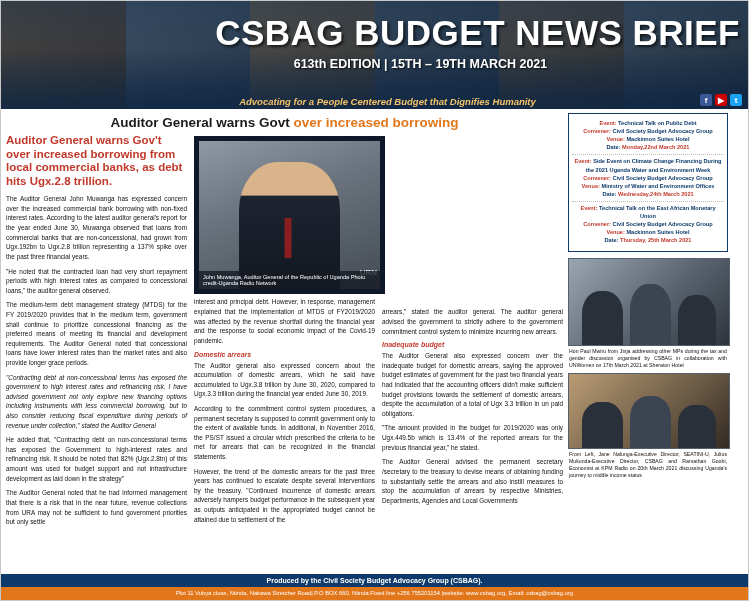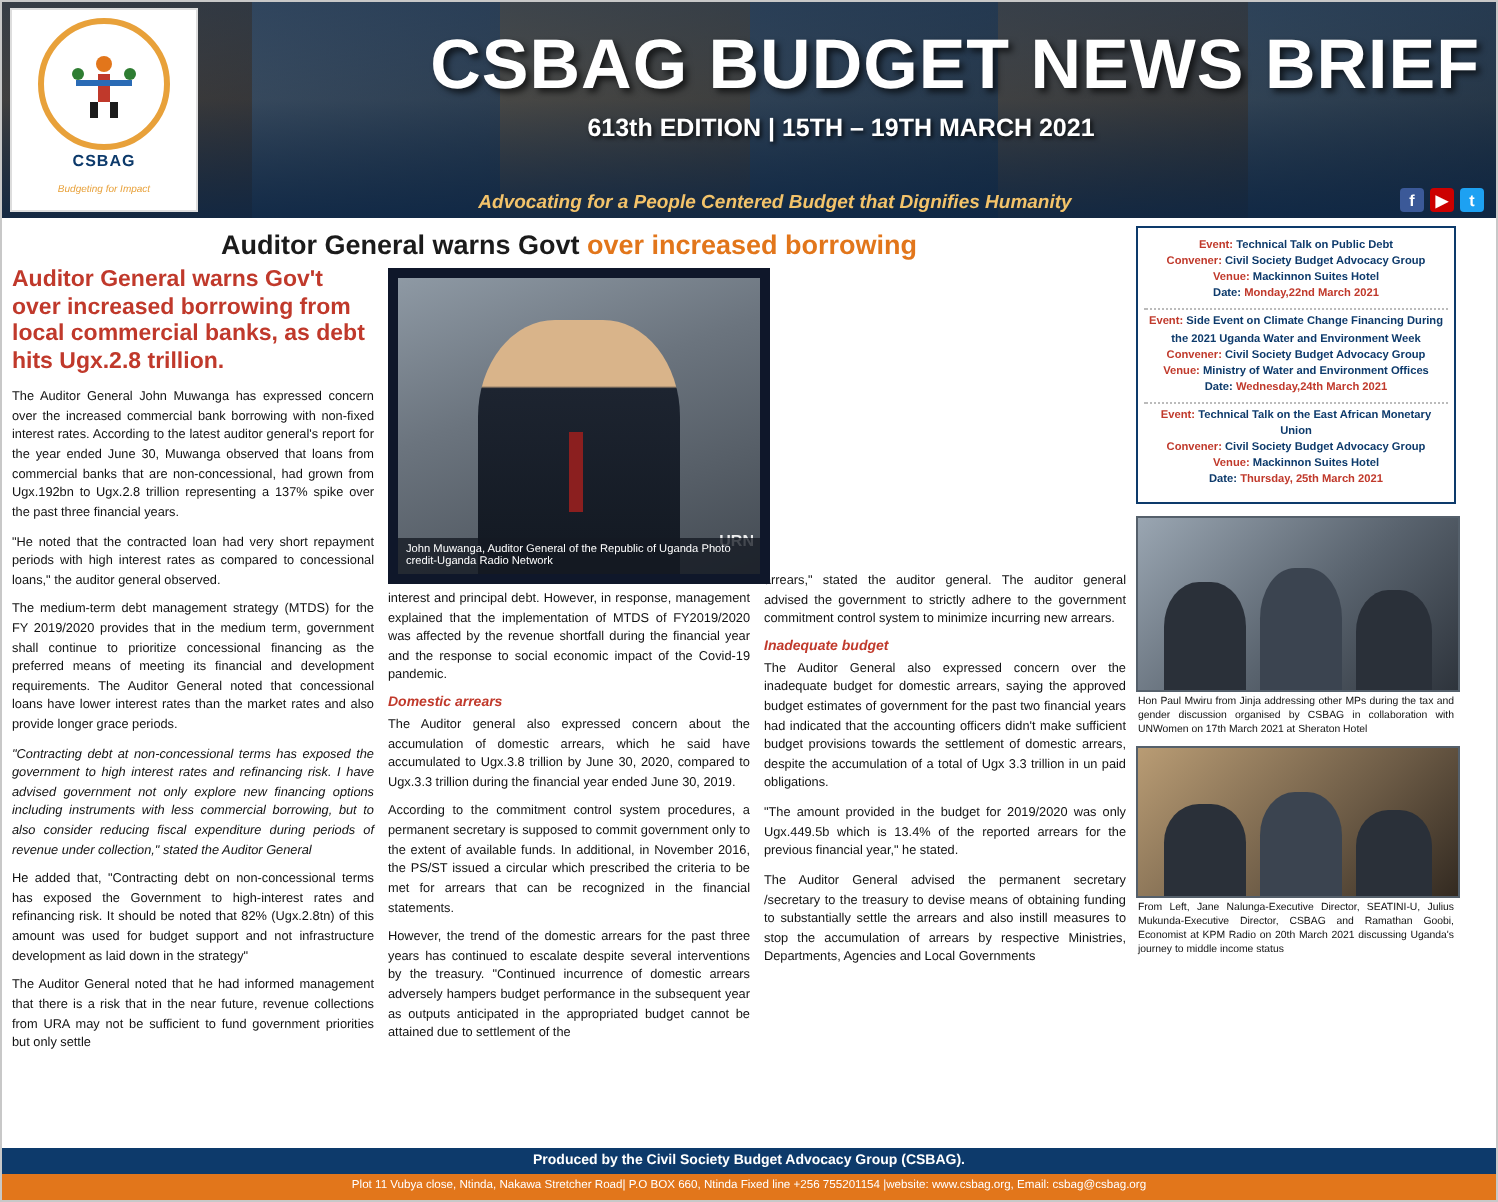--- a/index.html
+++ b/index.html
@@ -44,21 +44,21 @@
 
   
   .content{display:flex;padding:4px 20px 0 5px;gap:5px;height:458px;box-sizing:border-box;}
   .left{width:565px;}
   .right{width:168px;}
 
   .headline{
     text-align:center;font-size:13.5px;font-weight:bold;color:#1b1b1b;margin:2px 0 4px 0;
   }
   .headline .orange{color:#e2761b;}
-  .cols{display:flex;gap:7px;}
+  .cols{display:flex;gap:7px;align-items:center;}
   .col{width:181px;}
   .col p{margin:0 0 5px 0;font-size:6.4px;line-height:1.5;text-align:justify;color:#111;}
   .lede{
     font-size:11.5px;font-weight:bold;color:#c0392b;line-height:1.18;margin:0 0 6px 0;
   }
   .drop-note{color:#2a6bb5;font-style:italic;}
   .subhead{color:#c0392b;font-style:italic;font-size:7px;font-weight:bold;margin:4px 0 3px 0;}
 
   .photo{
     width:100%;height:148px;background:#56606b;position:relative;overflow:hidden;margin-bottom:3px;border:5px solid #0f172a;
@@ -107,35 +107,20 @@
     <div class="mast-photos">
       <div style="background:linear-gradient(160deg,#6b5a46,#3b3026)"></div>
       <div style="background:linear-gradient(160deg,#5c6b7a,#2b3742)"></div>
       <div style="background:linear-gradient(160deg,#7a6a52,#41372a)"></div>
       <div style="background:linear-gradient(160deg,#4e5d6b,#23303b)"></div>
       <div style="background:linear-gradient(160deg,#6d5f4d,#332c23)"></div>
       <div style="background:linear-gradient(160deg,#55646f,#1f2830)"></div>
     </div>
     <div class="mast-overlay"></div>
 
-    <div class="logo-box">
-      <div class="logo-ring">
-        <svg class="inner" viewBox="0 0 40 34">
-          <circle cx="20" cy="6" r="4" fill="#e2761b"></circle>
-          <rect x="17" y="11" width="6" height="14" fill="#c0392b"></rect>
-          <rect x="6" y="14" width="28" height="3" fill="#2a6bb5"></rect>
-          <circle cx="7" cy="11" r="3" fill="#2e7d32"></circle>
-          <circle cx="33" cy="11" r="3" fill="#2e7d32"></circle>
-          <rect x="13" y="25" width="4" height="8" fill="#1b1b1b"></rect>
-          <rect x="23" y="25" width="4" height="8" fill="#1b1b1b"></rect>
-        </svg>
-      </div>
-      <div class="logo-txt">CSBAG</div>
-      <div class="logo-sub">Budgeting for Impact</div>
-    </div>
 
     <div class="mast-title">CSBAG BUDGET NEWS BRIEF</div>
     <div class="mast-edition">613th EDITION | 15TH – 19TH MARCH 2021</div>
     <div class="mast-tag">Advocating for a People Centered Budget that Dignifies Humanity</div>
 
     <div class="socials">
       <span class="s-fb">f</span>
       <span class="s-yt">▶</span>
       <span class="s-tw">t</span>
     </div>

